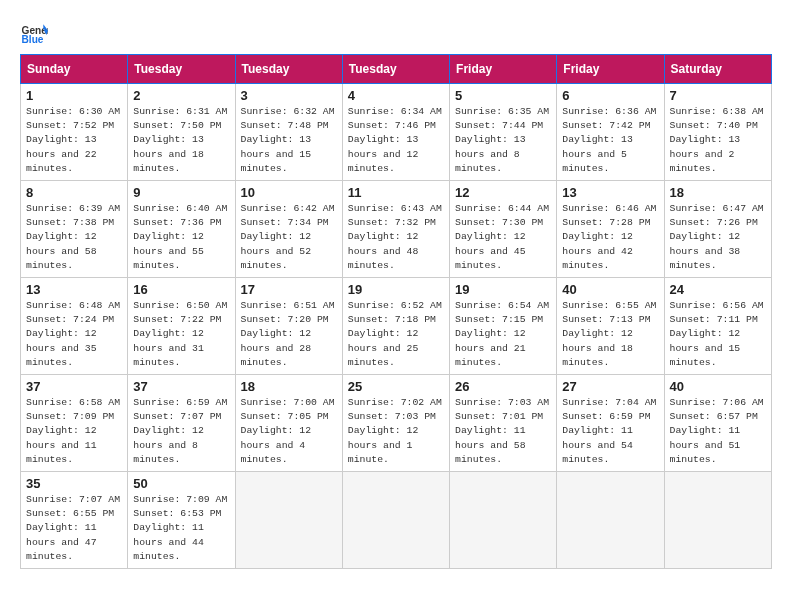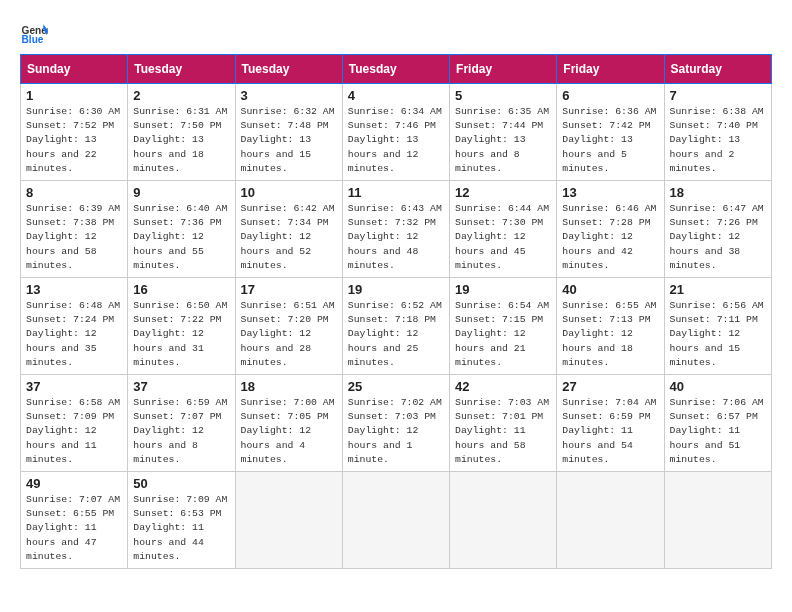--- a/index.html
+++ b/index.html
@@ -197,21 +197,21 @@
       </td>
           <td>
         <span class="day-num">19</span>
         <div class="day-info">Sunrise: 6:54 AM<br>Sunset: 7:15 PM<br>Daylight: 12 hours and 21 minutes.</div>
       </td>
           <td>
         <span class="day-num">40</span>
         <div class="day-info">Sunrise: 6:55 AM<br>Sunset: 7:13 PM<br>Daylight: 12 hours and 18 minutes.</div>
       </td>
           <td>
-        <span class="day-num">21</span>
+        <span class="day-num">24</span>
         <div class="day-info">Sunrise: 6:56 AM<br>Sunset: 7:11 PM<br>Daylight: 12 hours and 15 minutes.</div>
       </td>
         </tr>
         <tr>
           <td>
         <span class="day-num">37</span>
         <div class="day-info">Sunrise: 6:58 AM<br>Sunset: 7:09 PM<br>Daylight: 12 hours and 11 minutes.</div>
       </td>
           <td>
         <span class="day-num">37</span>
@@ -219,35 +219,35 @@
       </td>
           <td>
         <span class="day-num">18</span>
         <div class="day-info">Sunrise: 7:00 AM<br>Sunset: 7:05 PM<br>Daylight: 12 hours and 4 minutes.</div>
       </td>
           <td>
         <span class="day-num">25</span>
         <div class="day-info">Sunrise: 7:02 AM<br>Sunset: 7:03 PM<br>Daylight: 12 hours and 1 minute.</div>
       </td>
           <td>
-        <span class="day-num">42</span>
+        <span class="day-num">26</span>
         <div class="day-info">Sunrise: 7:03 AM<br>Sunset: 7:01 PM<br>Daylight: 11 hours and 58 minutes.</div>
       </td>
           <td>
         <span class="day-num">27</span>
         <div class="day-info">Sunrise: 7:04 AM<br>Sunset: 6:59 PM<br>Daylight: 11 hours and 54 minutes.</div>
       </td>
           <td>
         <span class="day-num">40</span>
         <div class="day-info">Sunrise: 7:06 AM<br>Sunset: 6:57 PM<br>Daylight: 11 hours and 51 minutes.</div>
       </td>
         </tr>
         <tr>
           <td>
-        <span class="day-num">49</span>
+        <span class="day-num">35</span>
         <div class="day-info">Sunrise: 7:07 AM<br>Sunset: 6:55 PM<br>Daylight: 11 hours and 47 minutes.</div>
       </td>
           <td>
         <span class="day-num">50</span>
         <div class="day-info">Sunrise: 7:09 AM<br>Sunset: 6:53 PM<br>Daylight: 11 hours and 44 minutes.</div>
       </td>
           <td class="empty"></td>
           <td class="empty"></td>
           <td class="empty"></td>
           <td class="empty"></td>

